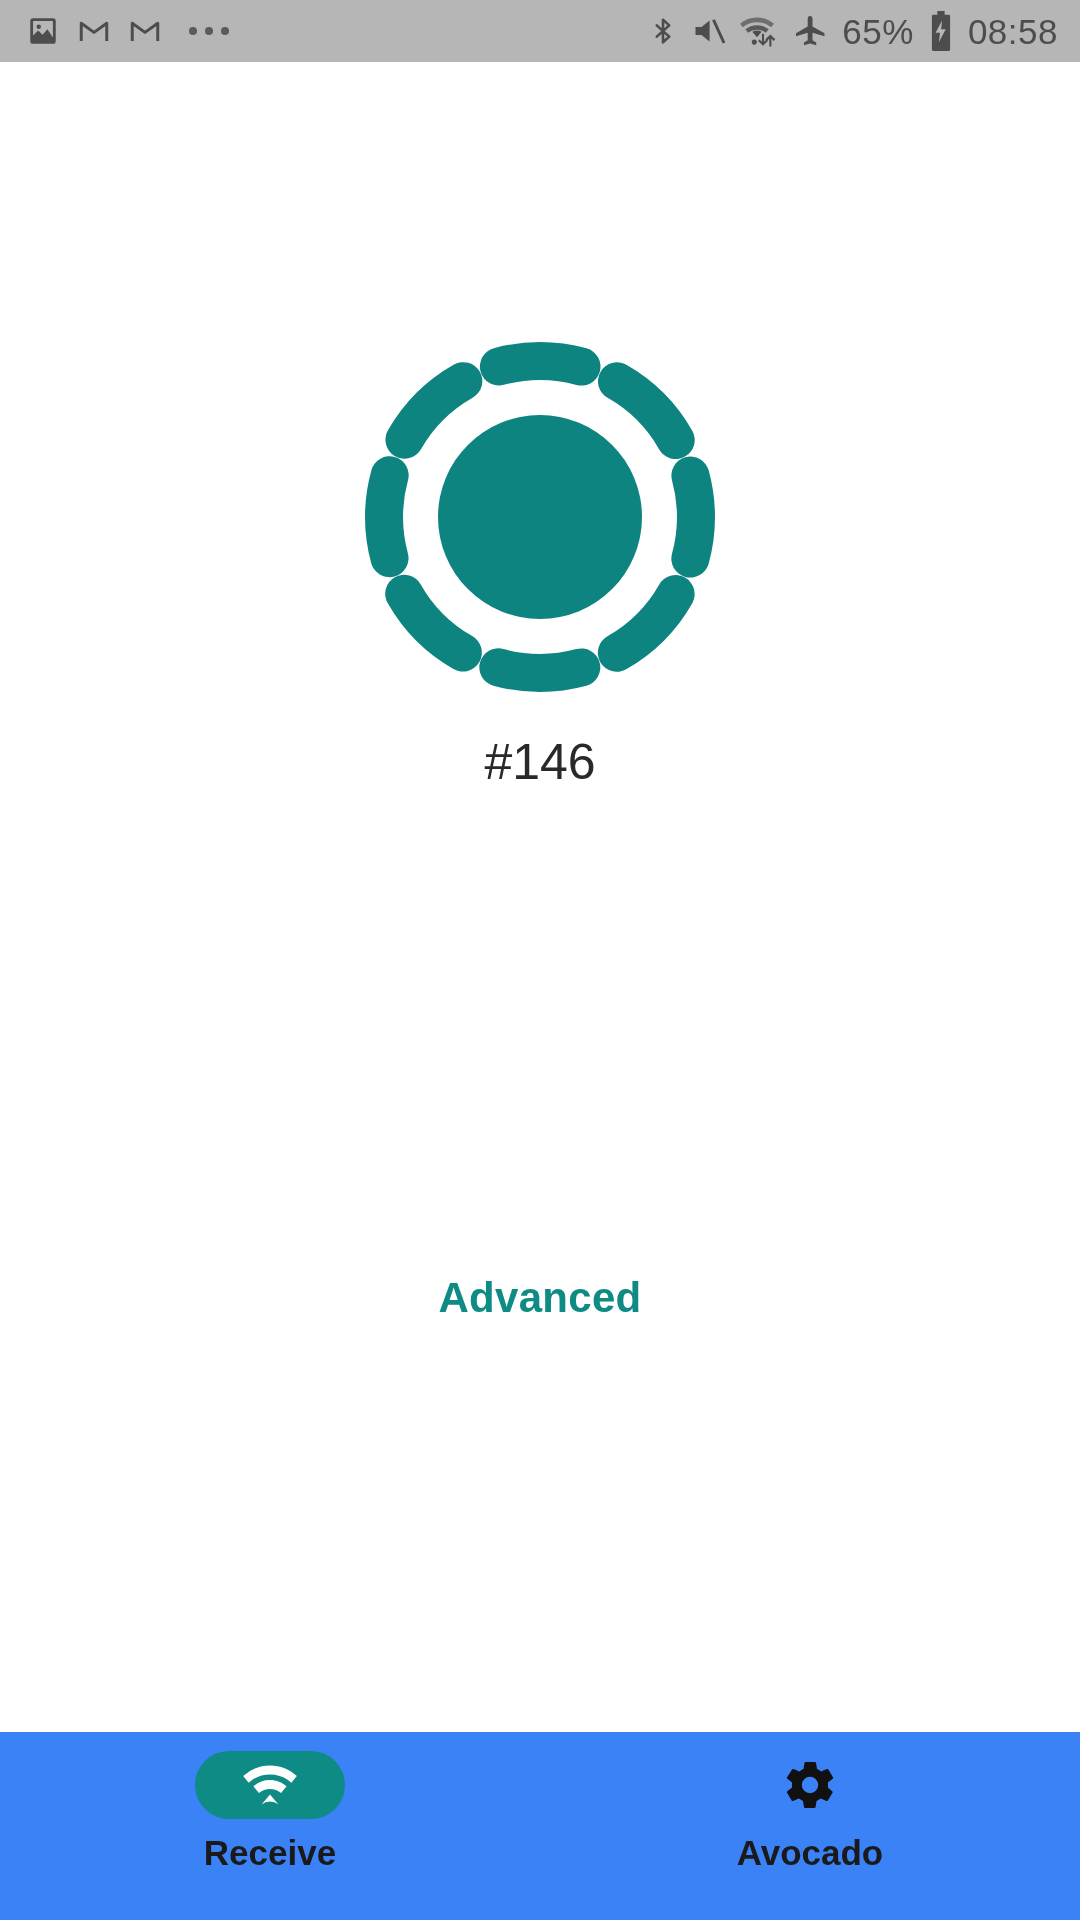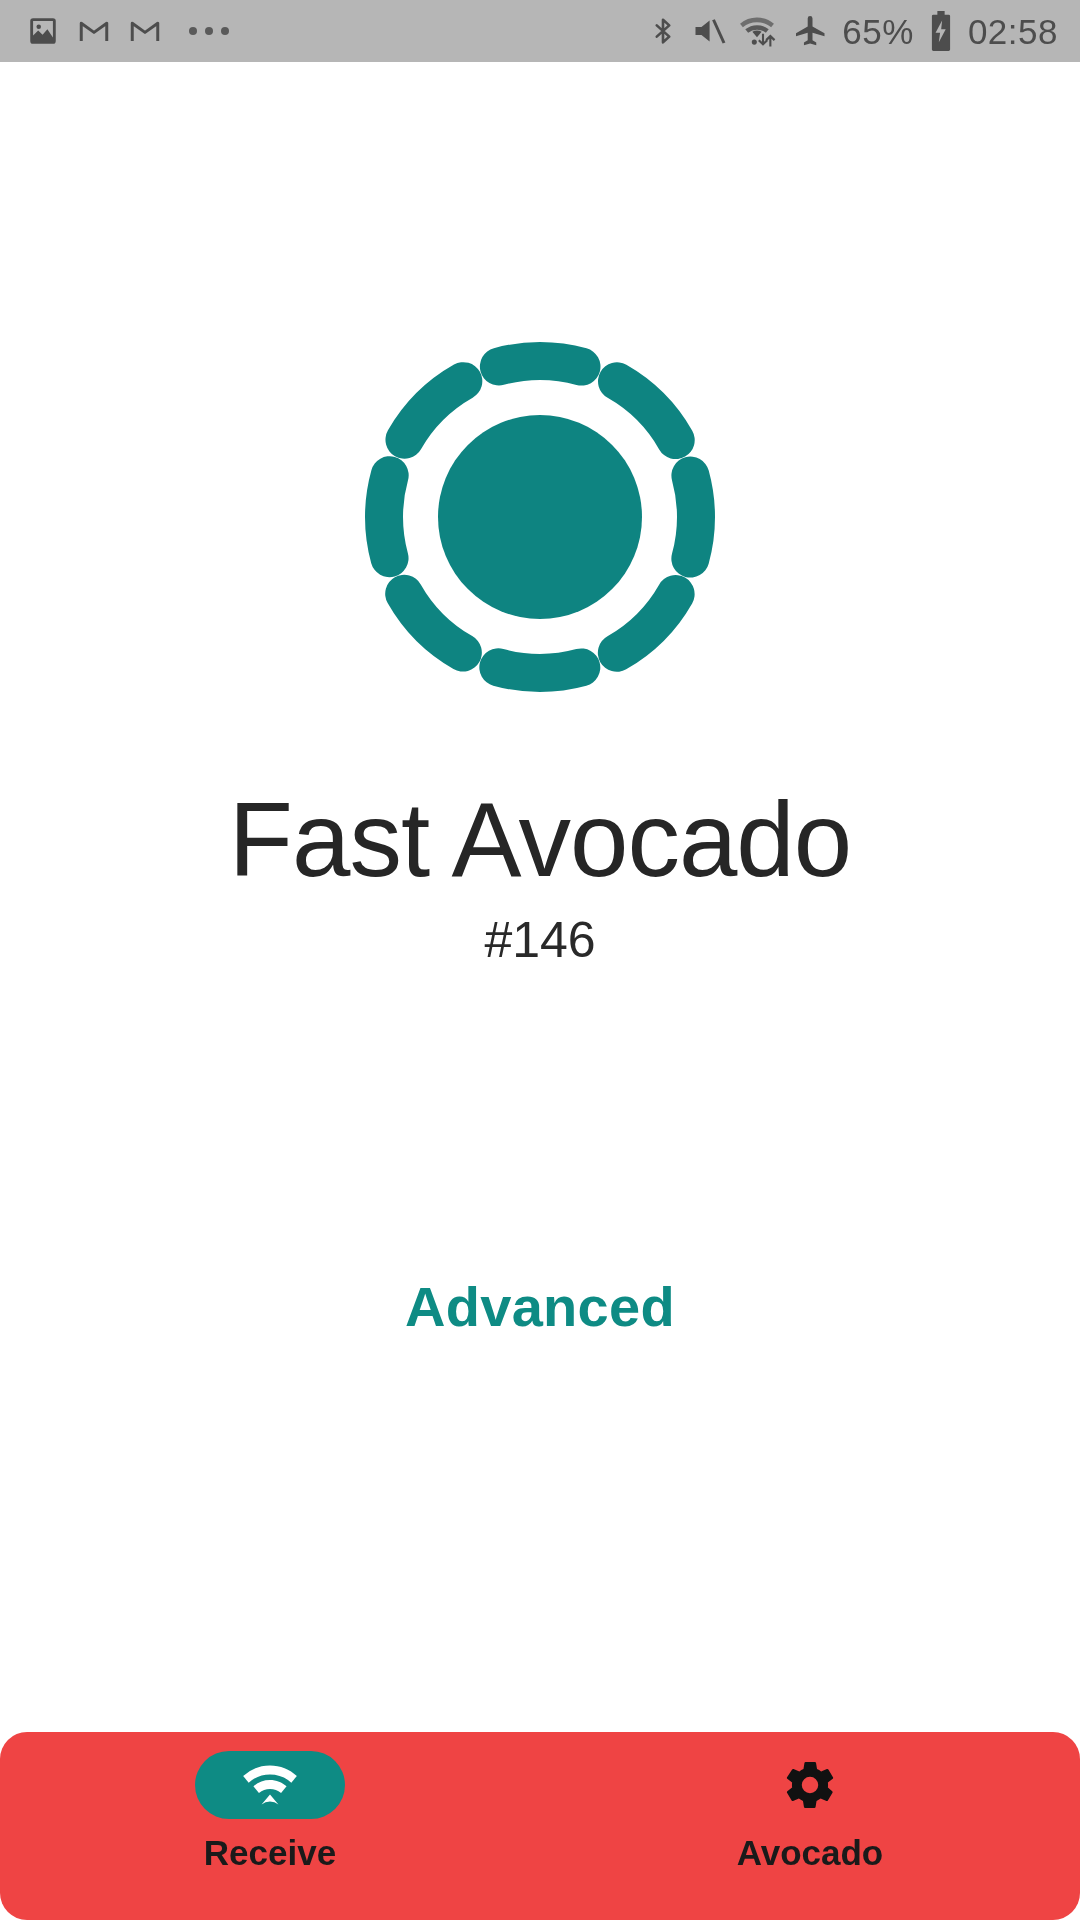--- a/index.html
+++ b/index.html
@@ -66,35 +66,34 @@
     color:#292929;
     text-align:center;
     line-height:1.1;
   }
 
   #advanced-link {
     position:absolute;
     left:0; right:0;
     top:1212px;
     text-align:center;
-    font-size:56px;
+    font-size:42px;
     font-weight:700;
     color:#0e8b84;
     letter-spacing:0.3px;
     cursor:pointer;
   }
 
   
   #bottom-nav {
     flex:0 0 188px;
     height:188px;
-    background:#ef4444;
+    background:#3b82f6;
     display:flex; align-items:flex-start;
     padding-top:19px;
-    border-radius:27px;
   }
   .nav-item {
     flex:1 1 0;
     display:flex; flex-direction:column; align-items:center;
     cursor:pointer;
   }
   .nav-icon-box {
     width:150px; height:68px;
     display:flex; align-items:center; justify-content:center;
     border-radius:34px;
@@ -166,38 +165,37 @@
           <path fill="#4d4d4d" d="M21 15.5v-2l-8-4.5V3.6a1.6 1.6 0 0 0-3.2 0V9L2 13.5v2l7.8-2.4v5l-2.5 1.6v1.8l4.1-1.1 4.1 1.1v-1.8l-2.5-1.6v-5z"></path>
         </svg>
       </span>
       <span class="status-text">65%</span>
       <span class="sicon">
         <svg width="28" height="40" viewBox="0 0 14 22">
           <path fill="#4d4d4d" d="M5 0h4v2h2.2a.8.8 0 0 1 .8.8v18.4a.8.8 0 0 1-.8.8H2.8a.8.8 0 0 1-.8-.8V2.8A.8.8 0 0 1 2.8 2H5z"></path>
           <path fill="#b6b6b6" d="M7.6 5.2L4 12h2.5l-.7 5.2L9.6 10H7.1z"></path>
         </svg>
       </span>
-      <span class="status-text">02:58</span>
+      <span class="status-text">08:58</span>
     </div>
   </div>
 
   <div id="content">
 
     <div id="logo-wrap">
       <svg viewBox="0 0 200 200" aria-hidden="true">
 
         <circle cx="100" cy="100" r="51" fill="#0e8481"></circle>
 
         <g fill="none" stroke="#0e8481" stroke-width="19" stroke-linecap="round">
           <circle cx="100" cy="100" r="78" stroke-dasharray="42 19.26" stroke-dashoffset="21" transform="rotate(-90 100 100)"></circle>
         </g>
       </svg>
     </div>
 
-    <div id="device-name">Fast Avocado</div>
     <div id="device-code">#146</div>
 
     <div id="advanced-link">Advanced</div>
   </div>
 
   <div id="bottom-nav">
 
     <div class="nav-item active">
       <div class="nav-icon-box">
         <svg width="64" height="50" viewBox="0 0 24 19">

